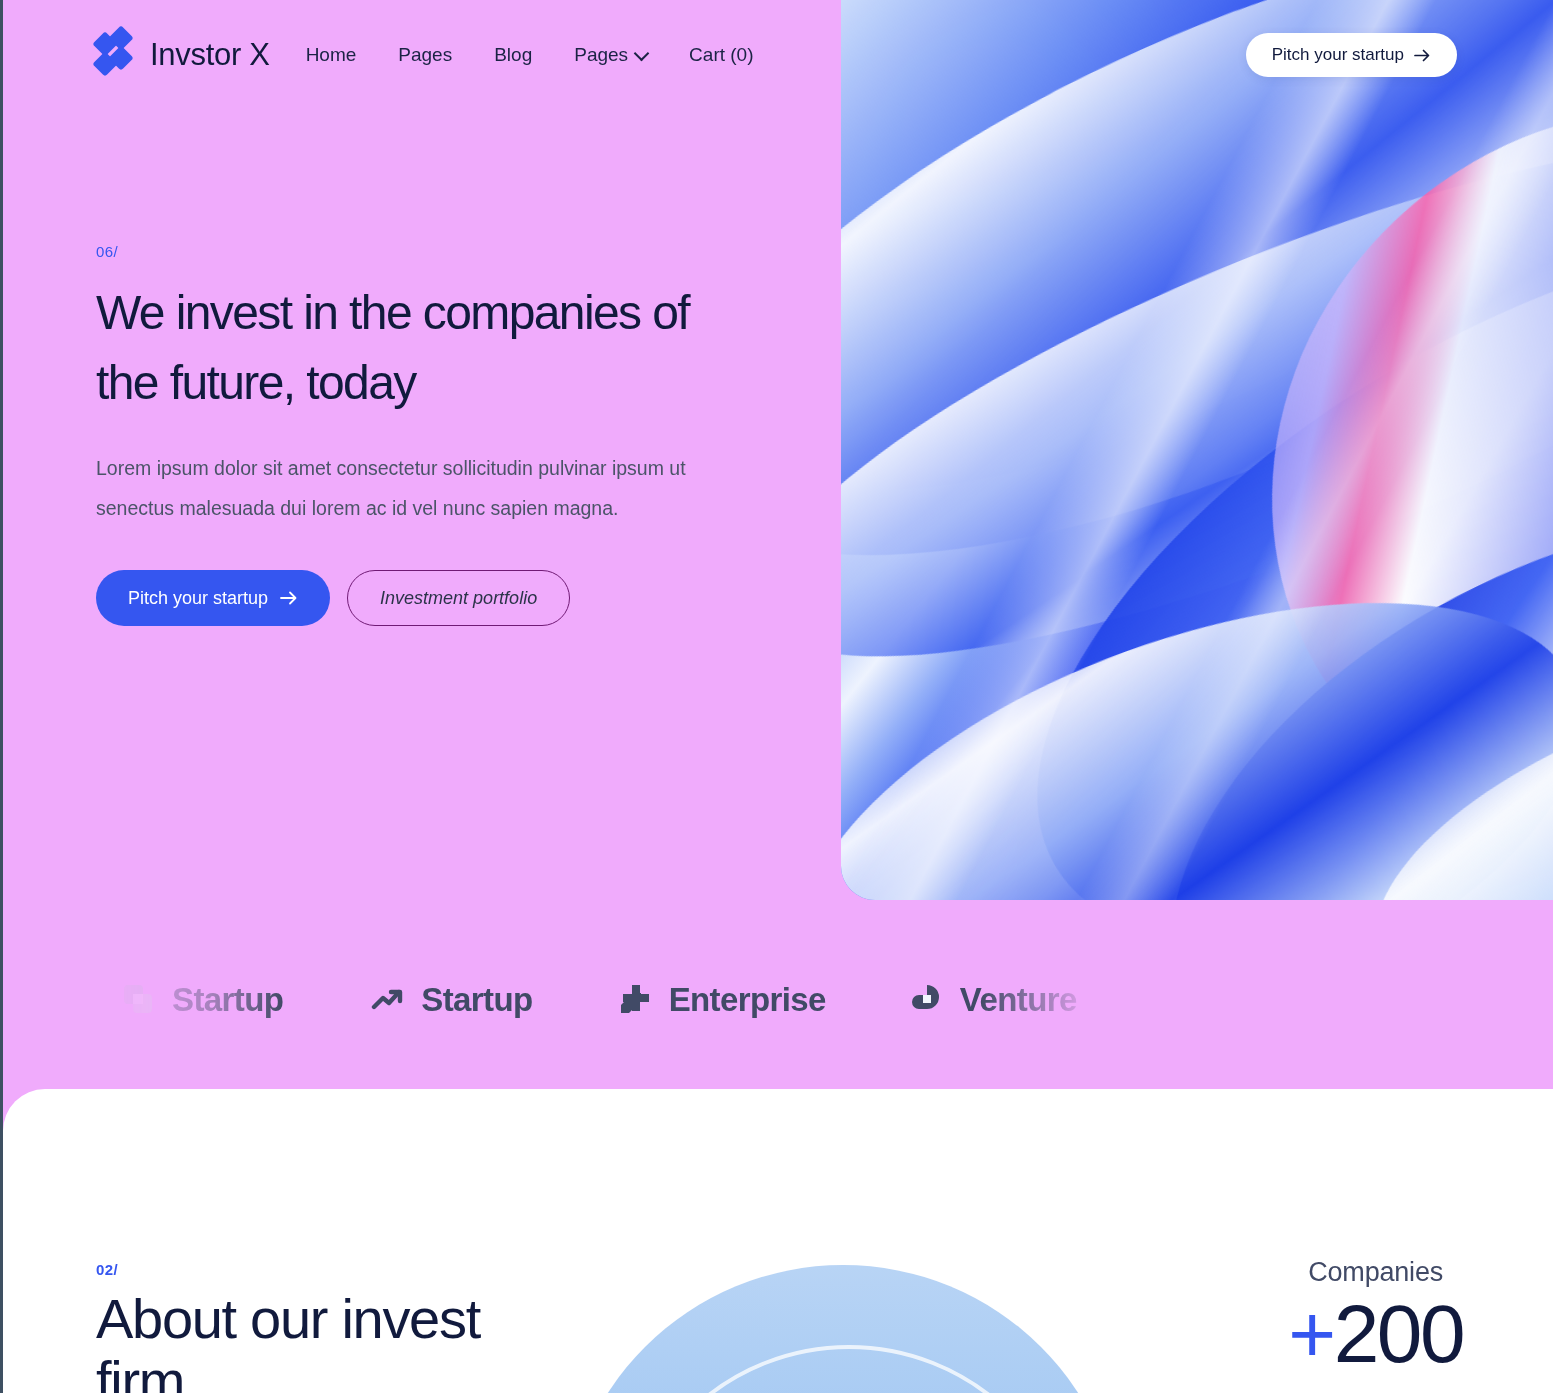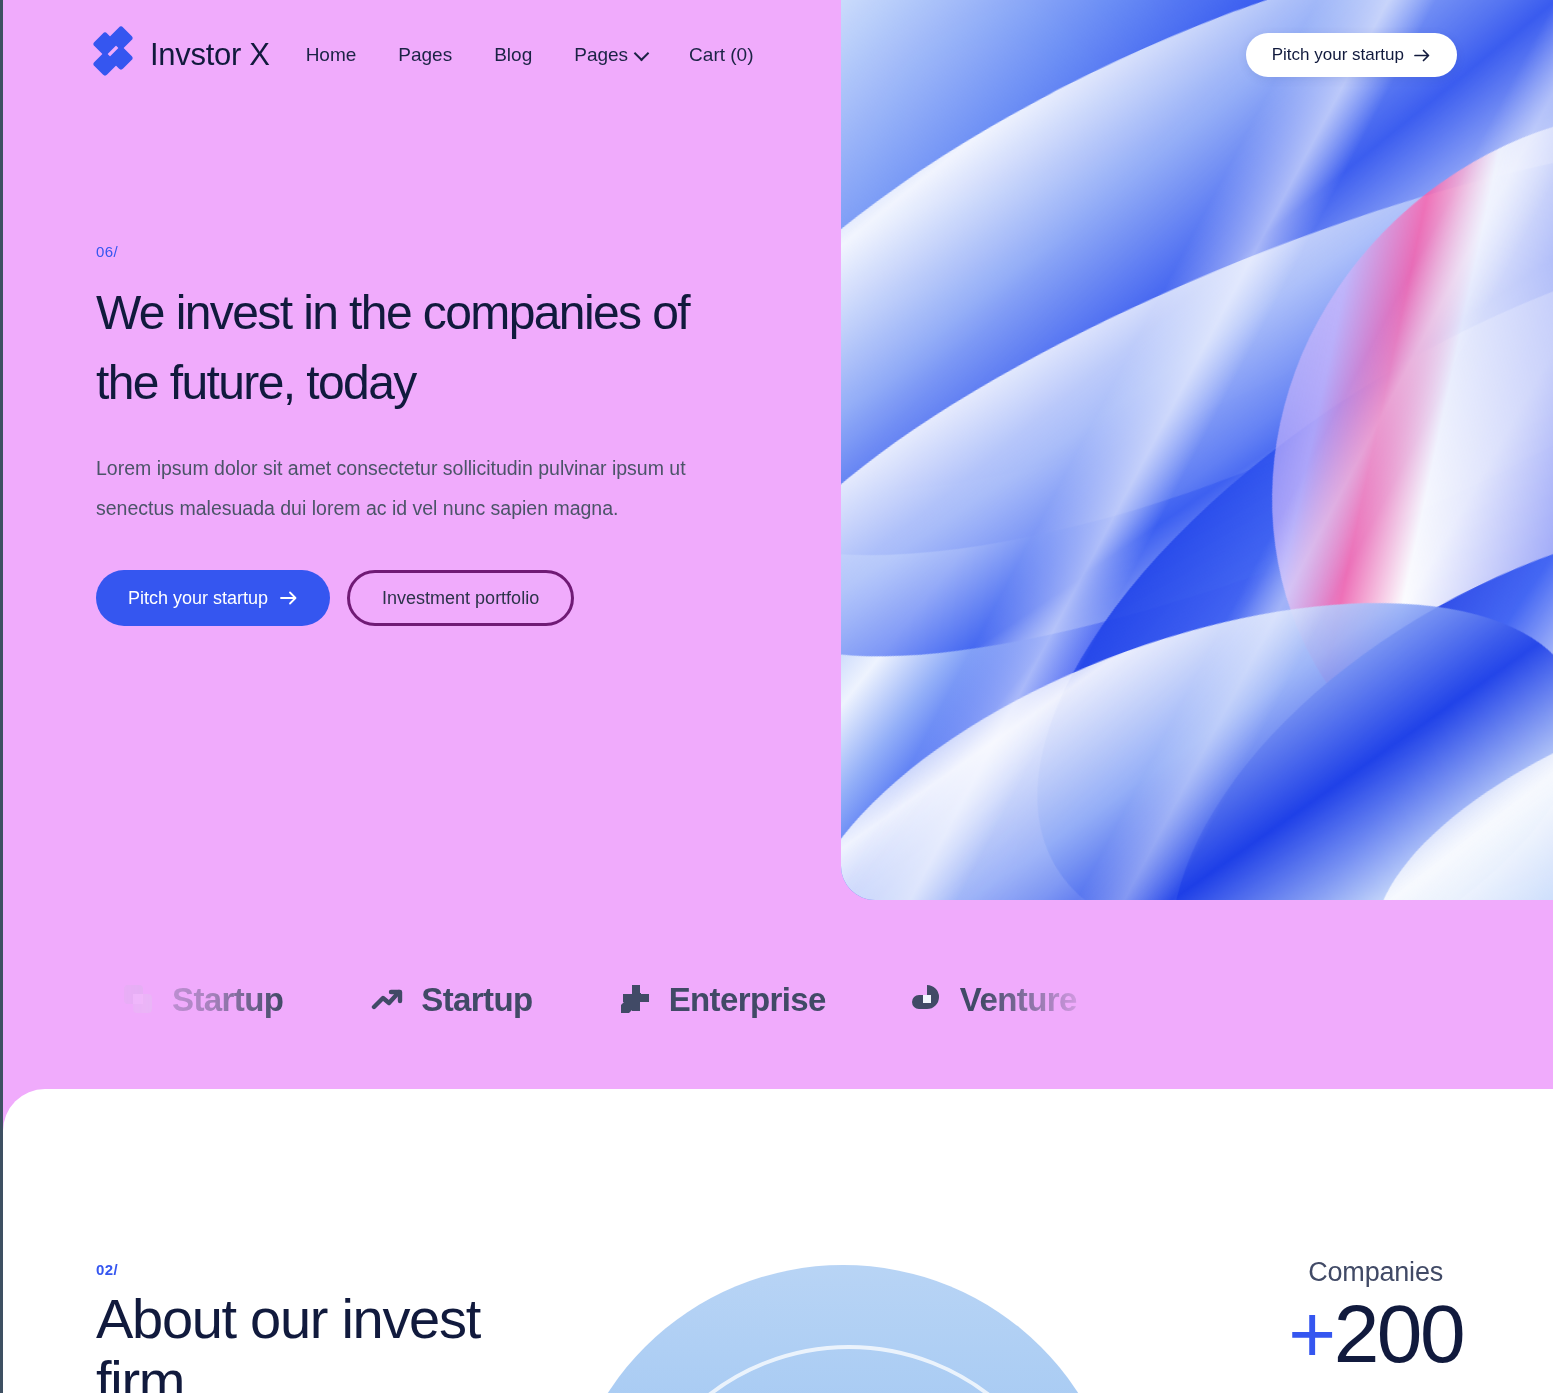--- a/index.html
+++ b/index.html
@@ -112,23 +112,23 @@
     margin-top:30px; font-size:19.5px; line-height:40px;
     color:#4b5468; max-width:600px;
   }
   .btn-row { margin-top:42px; display:flex; align-items:center; gap:17px; }
   .btn-primary {
     background:#3556f0; color:#fff; border:none; border-radius:999px;
     height:56px; padding:0 32px; font-size:18px; font-family:inherit;
     display:flex; align-items:center; gap:12px; cursor:pointer; white-space:nowrap;
   }
   .btn-ghost {
-    background:transparent; color:#2b3349; border:3px solid #701a75; border-radius:999px;
+    background:transparent; color:#2b3349; border:1px solid #701a75; border-radius:999px;
     height:56px; padding:0 32px; font-size:18px; font-family:inherit;
-    display:flex; align-items:center; cursor:pointer; white-space:nowrap;
+    display:flex; align-items:center; cursor:pointer; white-space:nowrap;font-style:italic;
   }
 
   
   .logos {
     position:absolute; left:0; top:955px; width:1553px; height:90px; z-index:25;
     display:flex; align-items:center;
   }
   .logo-item { display:flex; align-items:center; gap:16px; flex:none; }
   .logo-item .ico { width:34px; height:34px; flex:none; }
   .logo-item .nm {

